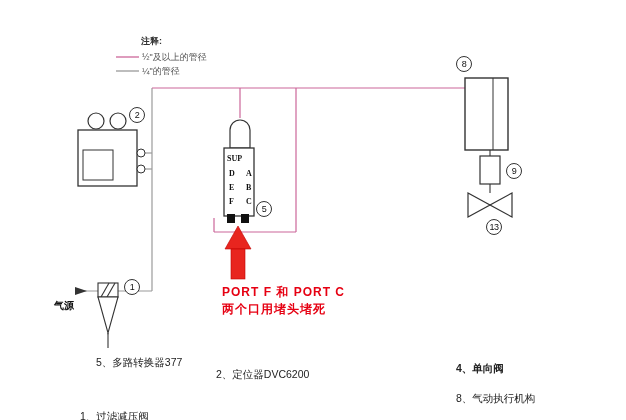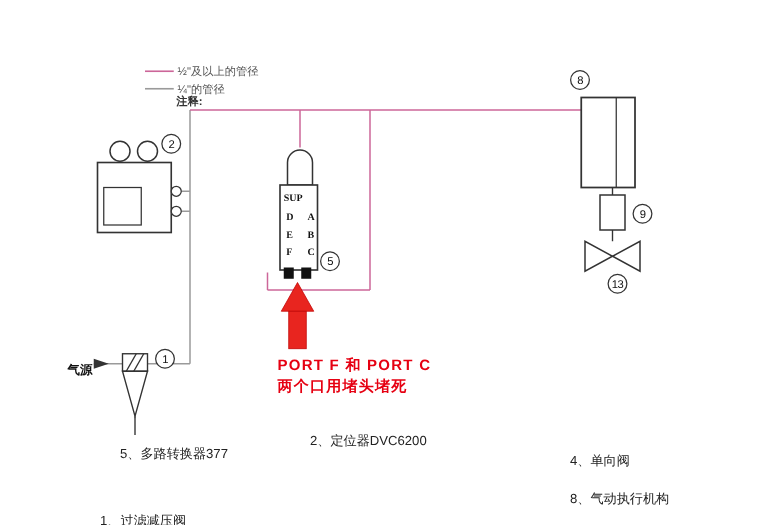--- a/index.html
+++ b/index.html
@@ -85,25 +85,25 @@
       <polygon points="512,193 512,217 490,205" stroke-width="1.2"></polygon>
     </g>
 
     <g fill="#e8251f" stroke="#c00000" stroke-width="0.6">
       <polygon points="238,226 225,249 251,249"></polygon>
       <rect x="231" y="249" width="14" height="30"></rect>
     </g>
   </svg>
 
 
-  <div class="txt note-head" style="left:141px;top:35px;margin-top:40px;">注释:</div>
+  <div class="txt note-head" style="left:141px;top:35px;">注释:</div>
   <div class="txt note-label" style="left:142px;top:51px;">½"及以上的管径</div>
   <div class="txt note-label" style="left:142px;top:65px;">¼"的管径</div>
 
-  <div class="txt airsrc" style="left:54px;top:289px;">气源</div>
+  <div class="txt airsrc" style="left:54px;top:299px;">气源</div>
 
   <div class="txt port" style="left:227px;top:154px;">SUP</div>
   <div class="txt port" style="left:229px;top:169px;">D</div>
   <div class="txt port" style="left:246px;top:169px;">A</div>
   <div class="txt port" style="left:229px;top:183px;">E</div>
   <div class="txt port" style="left:246px;top:183px;">B</div>
   <div class="txt port" style="left:229px;top:197px;">F</div>
   <div class="txt port" style="left:246px;top:197px;">C</div>
 
   <div class="callout" style="left:124px;top:279px;">1</div>
@@ -111,17 +111,17 @@
   <div class="callout" style="left:256px;top:201px;">5</div>
   <div class="callout" style="left:456px;top:56px;">8</div>
   <div class="callout" style="left:506px;top:163px;">9</div>
   <div class="callout" style="left:486px;top:219px;">13</div>
 
   <div class="txt red-note" style="left:222px;top:284px;">PORT F 和 PORT C</div>
   <div class="txt red-note" style="left:222px;top:301px;">两个口用堵头堵死</div>
 
   <div class="txt blegend" style="left:80px;top:362px;margin-top:48px;">1、过滤减压阀</div>
   <div class="txt blegend" style="left:80px;top:356px;margin-left:16px;">5、多路转换器377</div>
-  <div class="txt blegend" style="left:216px;top:346px;margin-left:32px;">2、定位器DVC6200</div>
-  <div class="txt blegend" style="left:456px;top:362px;">4、单向阀</div>
+  <div class="txt blegend" style="left:216px;top:368px;">2、定位器DVC6200</div>
+  <div class="txt blegend" style="left:456px;top:362px;font-weight:bold;">4、单向阀</div>
   <div class="txt blegend" style="left:456px;top:392px;">8、气动执行机构</div>
 
 </div>
 
 </body></html>

